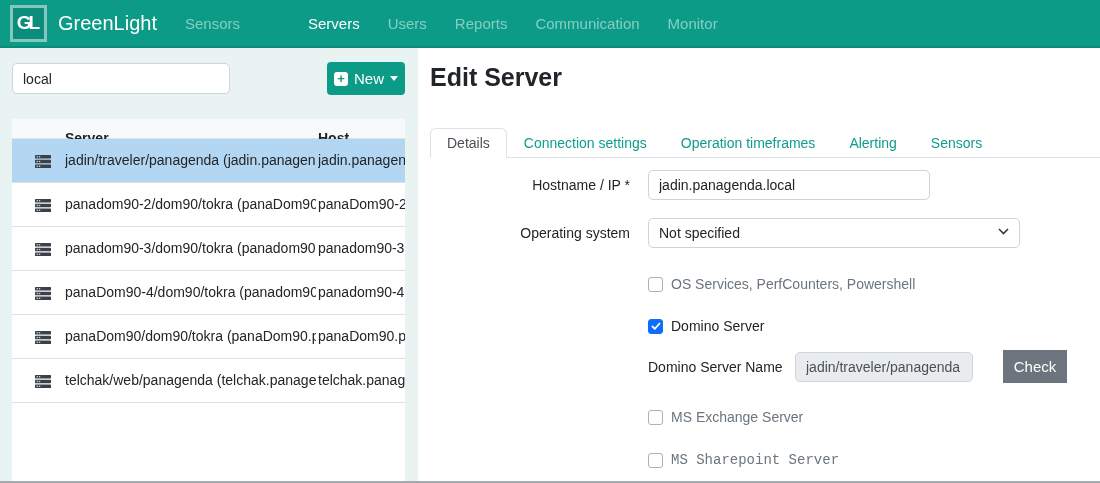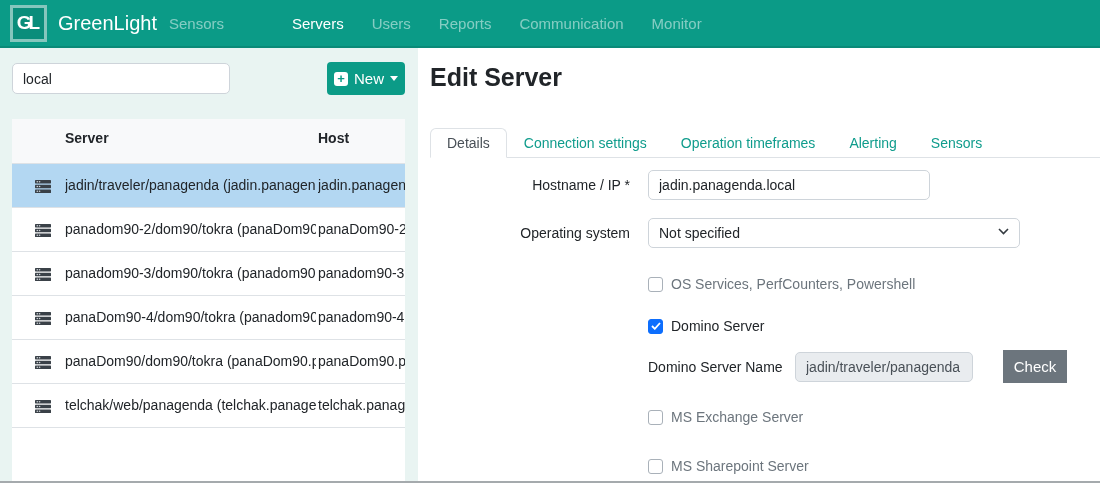--- a/index.html
+++ b/index.html
@@ -18,21 +18,21 @@
     background:#0b9b87; border-bottom:2px solid #0a8a78;
     display:flex; align-items:center;
   }
   .logo {
     width:37px; height:37px; margin-left:10px;
     background:#0a8d7b; border:3px solid rgba(255,255,255,0.5);
     display:flex; align-items:center; justify-content:center;
     color:#fff; font-weight:bold; font-size:19px; letter-spacing:-3px;
     padding-right:3px; flex:0 0 auto;
   }
-  .brand { color:#fff; font-size:20px; font-weight:500; margin-left:11px; margin-right:12px; }
+  .brand { color:#fff; font-size:20px; font-weight:500; margin-left:11px; margin-right:28px; }
   .nav { display:flex; gap:28px; }
   .nav-item { color:rgba(255,255,255,0.5); font-size:15px; cursor:pointer; white-space:nowrap; }
   .nav-item.active { color:#ffffff;margin-left:40px; }
 
   
   .search-input {
     position:absolute; left:12px; top:63px; width:218px; height:31px;
     border:1px solid #ced4da; border-radius:5px; padding:0 10px;
     font-size:14px; color:#212529; background:#fff; font-family:inherit; outline:none;
   }
@@ -50,21 +50,21 @@
   .caret-down {
     width:0; height:0; display:inline-block;
     border-left:4px solid transparent; border-right:4px solid transparent;
     border-top:5px solid #fff;
   }
 
   .table-panel {
     position:absolute; left:12px; top:119px; width:393px; bottom:2px;
     background:#fff; overflow:hidden;
   }
-  .thead { height:45px; background:#f8f9fa; border-bottom:1px solid #dee2e6; position:relative; }
+  .thead { height:20px; background:#f8f9fa; border-bottom:1px solid #dee2e6; position:relative; }
   .th { position:absolute; top:0; line-height:38px; font-weight:bold; font-size:14px; color:#212529; white-space:nowrap; }
   .th-server { left:53px; }
   .th-host { left:306px; }
   .trow { height:44px; border-bottom:1px solid #dee2e6; position:relative; background:#fff; cursor:pointer; }
   .trow.selected { background:#b3d7f2; }
   .cell-icon { position:absolute; left:23px; top:16px; width:16px; height:13px; }
   .cell-server {
     position:absolute; left:53px; top:0; width:251px; line-height:43px;
     font-size:14px; color:#212529; white-space:nowrap; overflow:hidden;
   }
@@ -104,21 +104,21 @@
   .hostname-input { left:230px; top:0; width:282px; }
   .select-wrap { position:absolute; left:230px; top:48px; width:372px; height:30px; }
   .os-select {
     width:100%; height:30px; border:1px solid #ced4da; border-radius:5px;
     padding:0 10px; font-size:14px; color:#212529; font-family:inherit;
     background:#fff; appearance:none; -webkit-appearance:none; outline:none; cursor:pointer;
   }
   .select-caret { position:absolute; right:11px; top:10px; pointer-events:none; }
 
   .cb-row { position:absolute; left:230px; display:flex; align-items:center; gap:8px; cursor:pointer; }
-  .cb-row-1 { top:106px; } .cb-row-2 { top:148px; } .cb-row-3 { top:239px; } .cb-row-4 { top:288px; }
+  .cb-row-1 { top:106px; } .cb-row-2 { top:148px; } .cb-row-3 { top:239px; } .cb-row-4 { top:282px;font-family:Liberation Mono, monospace; }
   .checkbox {
     width:15px; height:15px; border:1px solid #a9b1b9; border-radius:3px;
     background:#fff; flex:0 0 auto; display:flex; align-items:center; justify-content:center;
   }
   .checkbox.checked { background:#0d6efd; border-color:#0d6efd; }
   .cb-label { font-size:14px; color:#6c757d; }
   .cb-label.dark { color:#212529; }
 
   .domino-label { position:absolute; left:230px; top:182px; font-size:14px; color:#212529; line-height:30px; }
   .domino-input {

